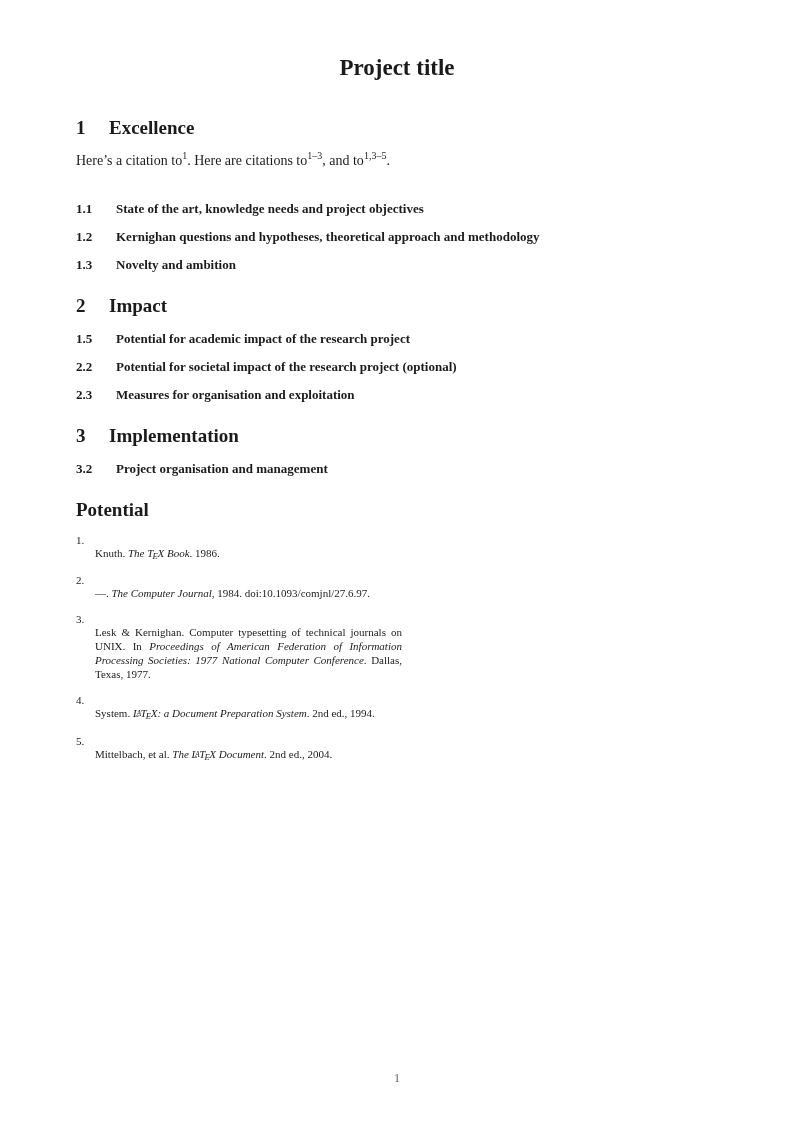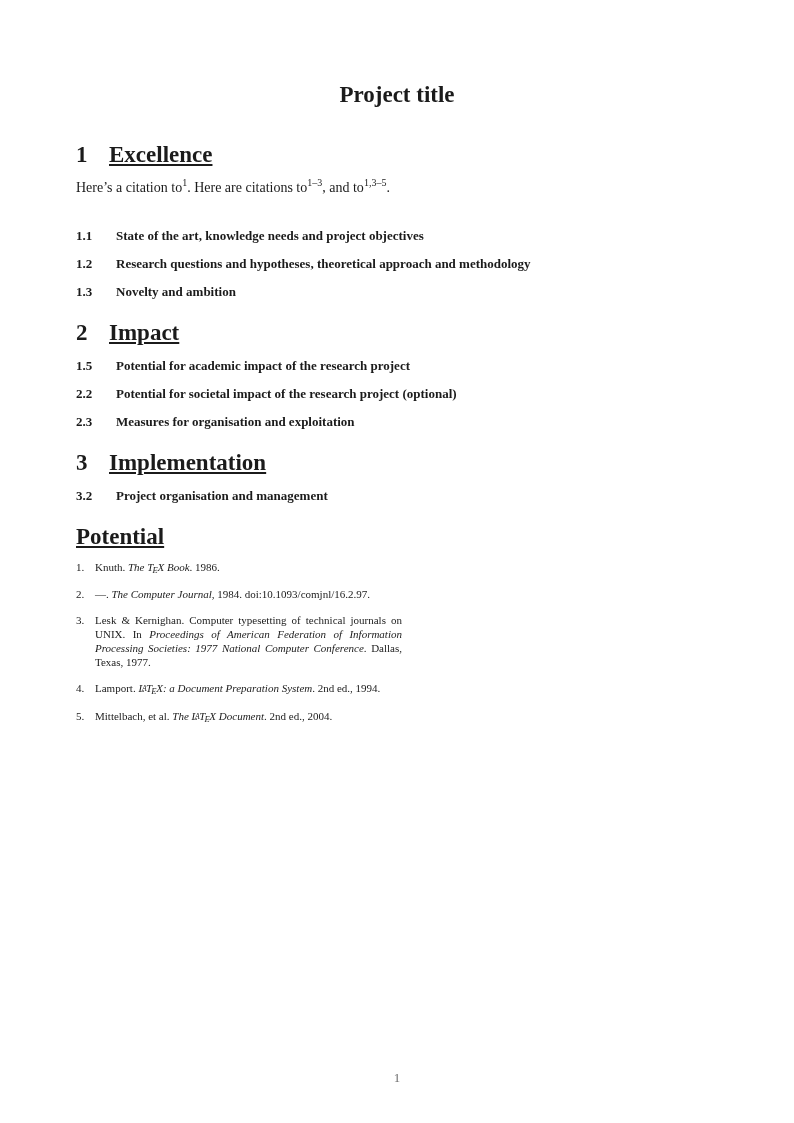--- a/index.html
+++ b/index.html
@@ -6,36 +6,35 @@
   .page {
     position: relative;
     width: 794px;
     height: 1123px;
     margin: 0 auto;
     background: #ffffff;
     color: #1b1b1b;
     font-family: "Liberation Serif", "DejaVu Serif", serif;
     overflow: hidden;
   }
-  .content { padding: 80px 76px 0 76px; }
+  .content { padding: 53px 76px 0 76px; }
 
   .doc-title {
     text-align: center;
     font-size: 23px;
     font-weight: bold;
     line-height: 30px;
     margin: 0 0 34px 0;
   }
 
   .h1 {
-    font-size: 23px;
+    font-size: 19px;
     font-weight: bold;
     line-height: 22px;
     margin: 20px 0 12px 0;
-    text-decoration: underline;
   }
   .h2 {
     font-size: 13px;
     font-weight: bold;
     line-height: 20px;
     margin: 8px 0 8px 0;
   }
   .h1 .hnum { display: inline-block; min-width: 33px; }
   .h2 .hnum { display: inline-block; min-width: 40px; }
 
@@ -47,21 +46,21 @@
   .intro sup { font-size: 10px; line-height: 0; }
 
   .ref-list { width: 326px; margin-top: 0; }
   .ref-item {
     display: flex;
     font-size: 11px;
     line-height: 14px;
     margin-bottom: 12px;
   }
   .ref-num { flex: 0 0 13px; margin-right: 6px; }
-  .ref-body { flex: 1 1 auto; text-align: justify; }
+  .ref-body { flex: 1 1 auto; text-align: justify; margin-top: 13px; }
 
   .seg.it { font-style: italic; }
   .seg.tex-e {
     display: inline-block;
     font-size: 0.78em;
     transform: translateY(0.22em);
     margin: 0 -0.04em 0 -0.10em;
   }
   .seg.tex-a {
     display: inline-block;
@@ -91,21 +90,21 @@
     <div class="h1">
       <span class="hnum">1</span><span>Excellence</span>
     </div>
 
     <p class="intro"><span>Here’s a citation to</span><sup>1</sup><span>. Here are citations to</span><sup>1–3</sup><span>, and to</span><sup>1,3–5</sup><span>.</span></p>
 
     <div class="h2">
       <span class="hnum">1.1</span><span>State of the art, knowledge needs and project objectives</span>
     </div>
     <div class="h2">
-      <span class="hnum">1.2</span><span>Research questions and hypotheses, theoretical approach and methodology</span>
+      <span class="hnum">1.2</span><span>Kernighan questions and hypotheses, theoretical approach and methodology</span>
     </div>
     <div class="h2">
       <span class="hnum">1.3</span><span>Novelty and ambition</span>
     </div>
 
     <div class="h1">
       <span class="hnum">2</span><span>Impact</span>
     </div>
     <div class="h2">
       <span class="hnum">1.5</span><span>Potential for academic impact of the research project</span>
@@ -128,29 +127,29 @@
       <span>Potential</span>
     </div>
 
     <div class="ref-list">
         <div class="ref-item">
           <span class="ref-num">1.</span>
           <span class="ref-body"><span class="seg">Knuth. </span><span class="seg it">The T</span><span class="seg it tex-e">E</span><span class="seg it">X Book</span><span class="seg">. 1986.</span></span>
         </div>
         <div class="ref-item">
           <span class="ref-num">2.</span>
-          <span class="ref-body"><span class="seg">—. </span><span class="seg it">The Computer Journal</span><span class="seg">, 1984. </span><span class="seg">doi:10.1093/comjnl/</span><wbr><span class="seg">16.2.97.</span></span>
+          <span class="ref-body"><span class="seg">—. </span><span class="seg it">The Computer Journal</span><span class="seg">, 1984. </span><span class="seg">doi:10.1093/comjnl/</span><wbr><span class="seg">27.6.97.</span></span>
         </div>
         <div class="ref-item">
           <span class="ref-num">3.</span>
           <span class="ref-body"><span class="seg">Lesk &amp; Kernighan. Computer typesetting of technical journals on UNIX. In </span><span class="seg it">Proceedings of American Federation of Information Processing Societies: 1977 National Computer Conference</span><span class="seg">. Dallas, Texas, 1977.</span></span>
         </div>
         <div class="ref-item">
           <span class="ref-num">4.</span>
-          <span class="ref-body"><span class="seg">Lamport. </span><span class="seg it">L</span><span class="seg it tex-a">A</span><span class="seg it">T</span><span class="seg it tex-e">E</span><span class="seg it">X: a Document Preparation System</span><span class="seg">. 2nd ed., 1994.</span></span>
+          <span class="ref-body"><span class="seg">System. </span><span class="seg it">L</span><span class="seg it tex-a">A</span><span class="seg it">T</span><span class="seg it tex-e">E</span><span class="seg it">X: a Document Preparation System</span><span class="seg">. 2nd ed., 1994.</span></span>
         </div>
         <div class="ref-item">
           <span class="ref-num">5.</span>
           <span class="ref-body"><span class="seg">Mittelbach, et al. </span><span class="seg it">The L</span><span class="seg it tex-a">A</span><span class="seg it">T</span><span class="seg it tex-e">E</span><span class="seg it">X Document</span><span class="seg">. 2nd ed., 2004.</span></span>
         </div>
       </div>
 
   </div>
 
   <div class="page-number">1</div>

